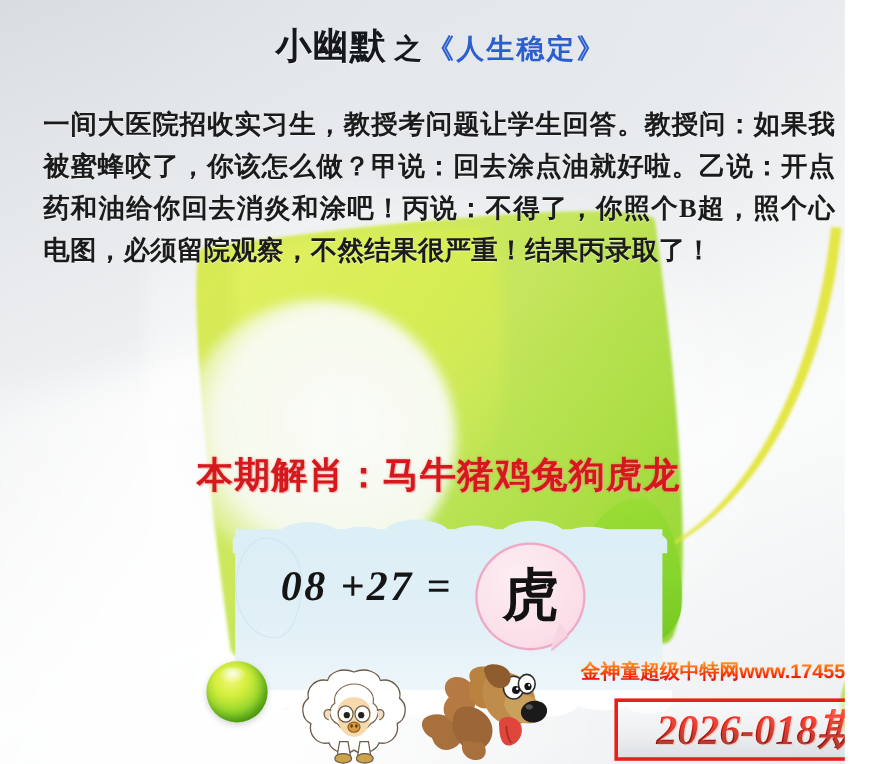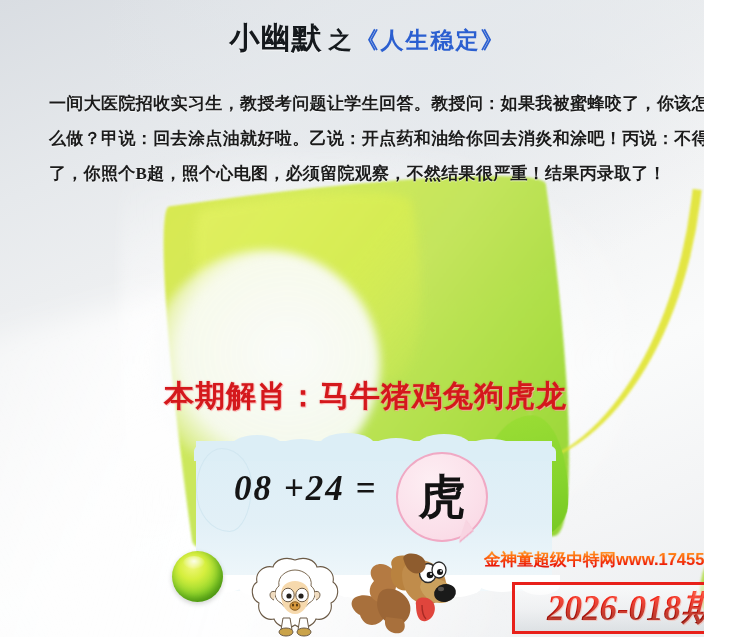--- a/index.html
+++ b/index.html
@@ -206,25 +206,25 @@
     font-family: "Liberation Serif", "DejaVu Serif", serif;
     font-size: 23px;
     font-weight: 700;
     color: #2b5fd0;
     letter-spacing: 2px;
   }
 
   
   .joke-body {
     position: absolute;
-    left: 49px;
+    left: 36px;
     top: 86px;
     width: 660px;
     font-family: "Liberation Serif", "DejaVu Serif", serif;
-    font-size: 17px;
+    font-size: 22px;
     font-weight: 700;
     line-height: 35px;
     color: #1b1b1b;
     letter-spacing: 0.3px;
     text-align: justify;
     text-shadow: 0 1px 0 rgba(255,255,255,0.55);
   }
 
   
   .jiexiao {
@@ -413,21 +413,21 @@
   <div class="cloud-puff"></div>
 
   <div class="title-row">
     <span class="title-main">小幽默</span><span class="title-zhi">之</span><span class="title-sub">《</span><span class="title-sub">人生稳定</span><span class="title-sub">》</span>
   </div>
 
   <div class="joke-body">一间大医院招收实习生，教授考问题让学生回答。教授问：如果我被蜜蜂咬了，你该怎么做？甲说：回去涂点油就好啦。乙说：开点药和油给你回去消炎和涂吧！丙说：不得了，你照个B超，照个心电图，必须留院观察，不然结果很严重！结果丙录取了！</div>
 
   <div class="jiexiao">本期解肖：马牛猪鸡兔狗虎龙</div>
 
-  <div class="equation">08 +24 =</div>
+  <div class="equation">08 +27 =</div>
   <div class="bubble"></div>
   <div class="bubble-tail"></div>
   <div class="bubble-text">虎</div>
 
   <div class="sphere"></div>
   <div class="sphere-gloss"></div>
 
   <svg class="sheep" viewBox="0 0 104 81">
     <g fill="#ffffff" stroke="#6b5a46" stroke-width="1.1">
       <path d="M52 4 C62 0 72 4 74 11 C84 9 92 17 90 26 C97 31 96 43 88 47

